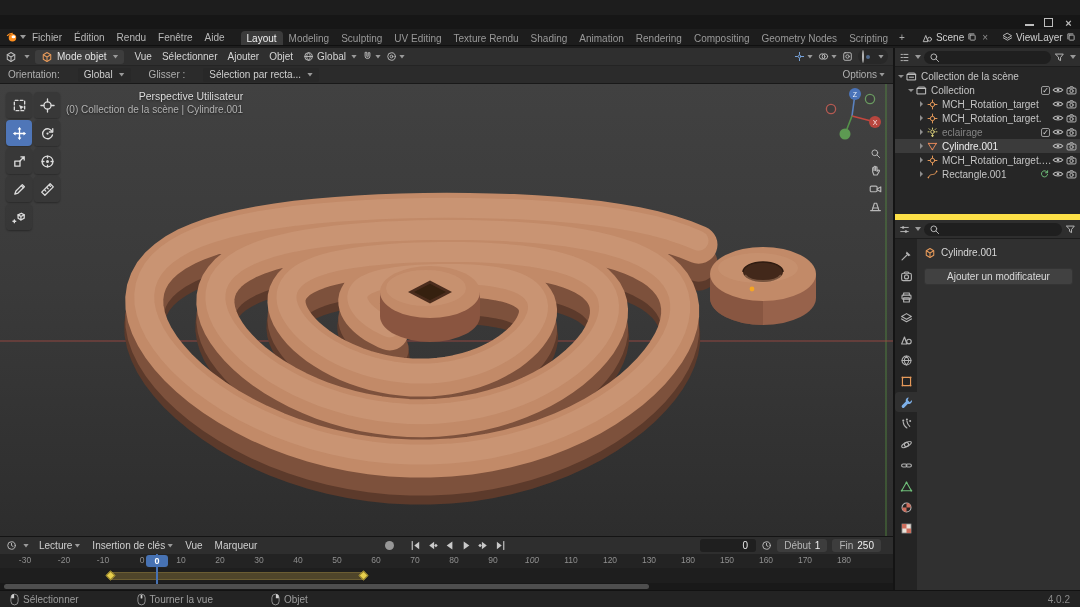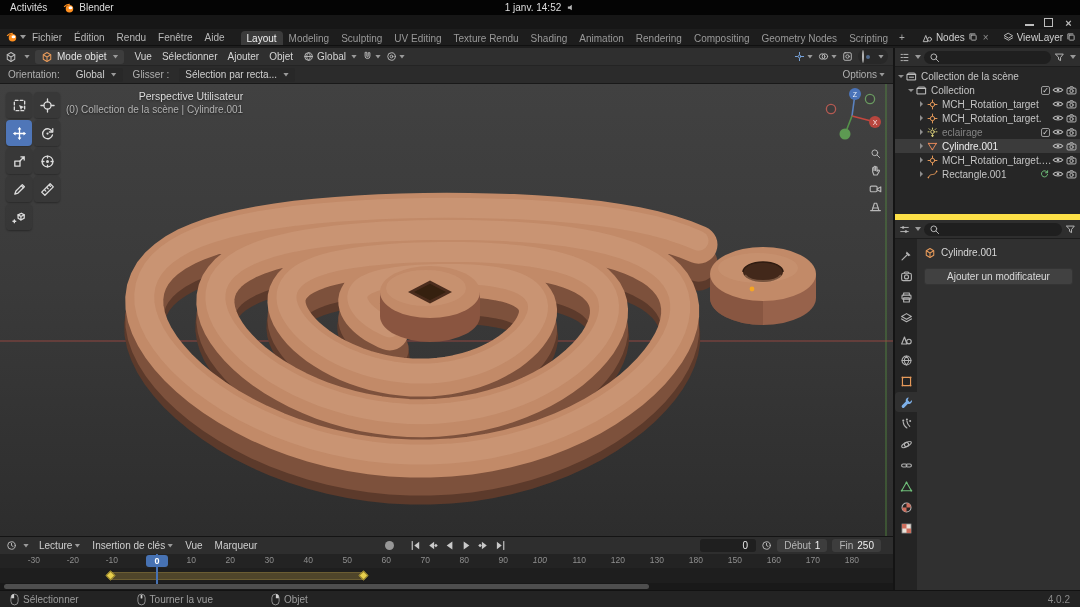--- a/index.html
+++ b/index.html
@@ -37,21 +37,21 @@
   .ws-tab { padding:2px 6px 2px; border-radius:4px 4px 0 0; color:#999; font-size:10px; }
   .ws-tab.active { background:#3b3b3b; color:#f0f0f0; }
   .ws-add { padding:0 5px; color:#aaa; }
   .tb-sel { display:flex; align-items:center; gap:3px; margin-left:12px; color:#cfcfcf; }
   .tb-sel .x { color:#8f8f8f; font-size:10px; padding:0 2px; }
 
   
   .left-col { position:absolute; top:48px; left:0; width:893px; bottom:17px; display:flex; flex-direction:column; }
   .vp-header { height:18px; background:#2f2f2f; display:flex; align-items:center; gap:5px;
     padding:0 5px; font-size:10px; color:#d4d4d4; border-bottom:1px solid #242424; white-space:nowrap; }
-  .vp-sub { height:18px; background:#2b2b2b; display:flex; align-items:center; gap:10px;
+  .vp-sub { height:18px; background:#2b2b2b; display:flex; align-items:center; gap:18px;
     padding:0 8px; font-size:10px; color:#b0b0b0; border-bottom:1px solid #191919; }
   .btn { background:#3d3d3d; border-radius:3px; height:14px; display:inline-flex; align-items:center; padding:0 6px; gap:4px; color:#e2e2e2; }
   .field { background:#282828; border-radius:3px; height:14px; display:inline-flex; align-items:center; padding:0 6px; gap:4px; color:#cfcfcf; }
   .vp-menus { display:flex; }
   .vp-menus .menu-item { padding:0 5px; }
   .spacer { flex:1; }
   .shade-pill { background:#282828; border-radius:8px; height:15px; display:flex; align-items:center; gap:2px; padding:0 4px; }
   .sphere { width:10px; height:10px; border-radius:50%; }
   .sphere.wire { border:1.2px solid #b5b5b5; }
   .sphere.solid { background:#c4c4c4; }
@@ -70,21 +70,21 @@
   .tool-btn { width:26px; height:26px; background:rgba(55,55,55,.92); border-radius:4px;
     display:flex; align-items:center; justify-content:center; color:#dcdcdc; box-shadow:0 1px 2px rgba(0,0,0,.35); }
   .tool-btn.active { background:#4f76b8; color:#fff; }
   .nav-gizmo { position:absolute; top:2px; right:10px; }
   .side-tools { position:absolute; top:64px; right:11px; display:flex; flex-direction:column; gap:5px; color:#c9c9c9; }
 
   
   .timeline { height:54px; background:#262626; border-top:1px solid #141414; position:relative; font-size:10px; }
   .tl-header { height:17px; background:#2e2e2e; display:flex; align-items:center; gap:4px; padding:0 6px; color:#cfcfcf; }
   .tl-ruler { position:absolute; top:17px; left:0; right:0; height:14px; background:#232323; overflow:hidden; }
-  .tick { position:absolute; top:1px; width:30px; margin-left:-15px; text-align:right; color:#8f8f8f; font-size:8.5px; }
+  .tick { position:absolute; top:1px; width:30px; margin-left:-15px; text-align:center; color:#8f8f8f; font-size:8.5px; }
   .tl-tracks { position:absolute; top:31px; left:0; right:0; height:16px; background:#1e1e1e; overflow:hidden; }
   .kf-band { position:absolute; top:4px; height:8px; background:#4f452a; border:1px solid #6b5d33; }
   .kf-diamond { position:absolute; width:7px; height:7px; transform:rotate(45deg); background:#e7cf4d; border:1px solid #93802b; top:4px; }
   .playhead { position:absolute; top:17px; height:30px; width:2px; background:var(--accent); z-index:5; }
   .cf-pill { position:absolute; top:18px; width:22px; height:12px; background:var(--accent); border-radius:3px;
     color:#fff; font-size:9px; font-weight:bold; display:flex; align-items:center; justify-content:center; z-index:6; }
   .tl-scroll { position:absolute; bottom:0; left:0; right:0; height:7px; background:#191919; }
   .tl-scroll .thumb { position:absolute; left:4px; top:1px; width:645px; height:5px; background:#4e4e4e; border-radius:2.5px; }
   .tl-rec { position:absolute; left:385px; top:4px; width:9px; height:9px; border-radius:50%; background:#979797; }
   .transport { position:absolute; left:407px; top:1px; display:flex; gap:1px; }
@@ -130,41 +130,20 @@
   .status-bar { position:absolute; bottom:0; left:0; right:0; height:17px; background:#232323; border-top:1px solid #121212;
     display:flex; align-items:center; gap:58px; padding:0 10px; color:#9d9d9d; font-size:10px; }
   .sb-item { display:flex; align-items:center; gap:4px; }
   .version { margin-left:auto; color:#8a8a8a; }
 </style>
 </head>
 <body>
 
 <div id="root">
 
-  <div class="gnome-bar">
-    <span>Activités</span>
-    <span class="gnome-app">
-      <span class="icon" id="gnome-blender-logo">
-          <svg width="12" height="12" viewBox="0 0 16 16">
-            <circle cx="8.6" cy="9" r="5" fill="#ff8f1f"></circle>
-            <ellipse cx="10" cy="7.8" rx="2.6" ry="2" fill="#fff"></ellipse>
-            <path d="M1.5 6.5C3.5 4 6 3 9 3.2" stroke="#ff8f1f" stroke-width="1.6" fill="none"></path>
-          </svg>
-        </span>
-      <span>Blender</span>
-    </span>
-    <span class="gnome-clock">
-      <span>1 janv. 14:52</span>
-      <span class="icon" id="gnome-speaker">
-          <svg width="9" height="9" viewBox="0 0 16 16" fill="none" stroke="currentColor" stroke-width="1.4" stroke-linecap="round" stroke-linejoin="round">
-            <path d="M2 6v4h3l4 3V3L5 6z" fill="currentColor" stroke="none"></path>
-          </svg>
-        </span>
-    </span>
-  </div>
 
   <div class="title-bar">
     <span class="win-controls">
       <span class="wc wc-min"></span>
       <span class="wc wc-max"></span>
       <span class="wc">×</span>
     </span>
   </div>
 
   <div class="topbar">
@@ -198,21 +177,21 @@
       </div>
     <span class="ws-add">+</span>
     <span class="spacer"></span>
     <span class="tb-sel">
       <span class="icon" id="tb-scene-ico">
           <svg width="11" height="11" viewBox="0 0 16 16" fill="none" stroke="currentColor" stroke-width="1.4" stroke-linecap="round" stroke-linejoin="round">
             <circle cx="11" cy="10.5" r="2.8"></circle>
             <path d="M2 13.5L5.5 5l3 8.5z"></path>
           </svg>
         </span>
-      <span>Nodes</span>
+      <span>Scene</span>
       <span class="icon" id="tb-copy1">
           <svg width="10" height="10" viewBox="0 0 16 16" fill="none" stroke="currentColor" stroke-width="1.4" stroke-linecap="round" stroke-linejoin="round">
             <rect x="5" y="5" width="8" height="8" rx="1"></rect>
             <path d="M3 11V3h8"></path>
           </svg>
         </span>
       <span class="x">×</span>
     </span>
     <span class="tb-sel">
       <span class="icon" id="tb-layers-ico">

